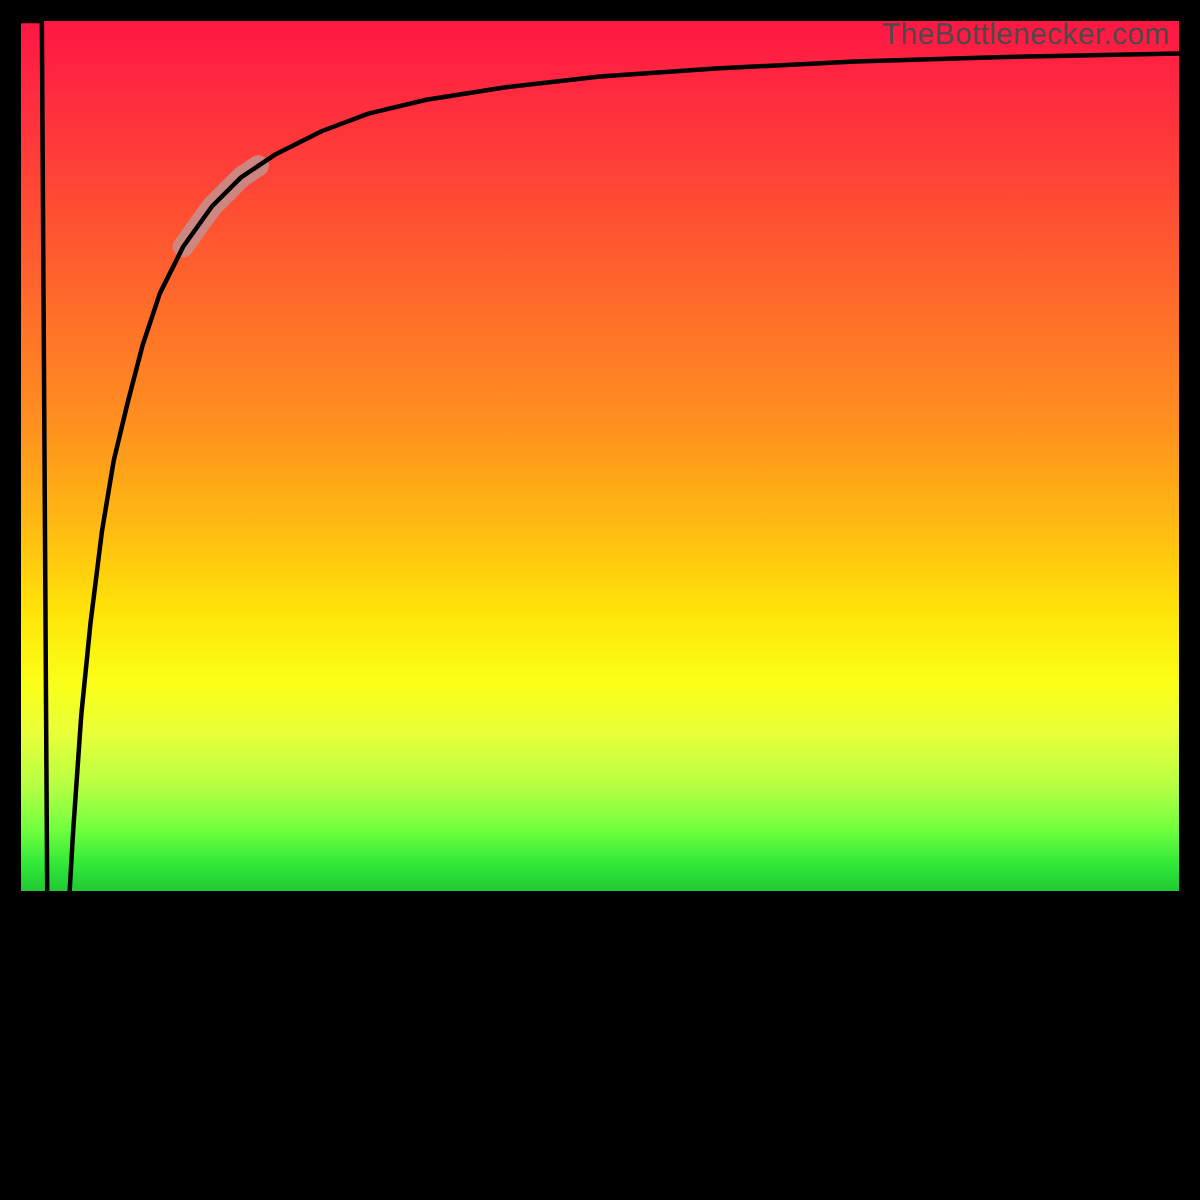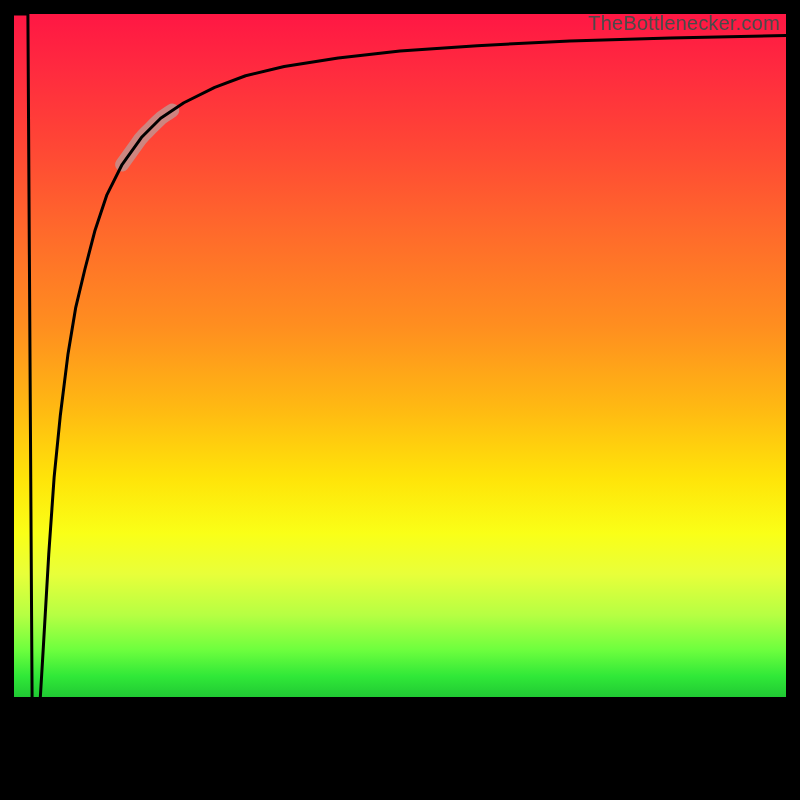--- a/index.html
+++ b/index.html
@@ -15,21 +15,21 @@
     position: relative;
     width: 800px;
     height: 800px;
   }
   
   .plot {
     position: absolute;
     left: 14px;
     top: 14px;
     width: 772px;
-    height: 683px;
+    height: 580px;
     
     background: linear-gradient(
       to bottom,
       #ff1744 0%,
       #ff2a3f 8%,
       #ff4336 18%,
       #ff6a2b 32%,
       #ff8f1f 46%,
       #ffba12 58%,
       #ffe409 68%,

